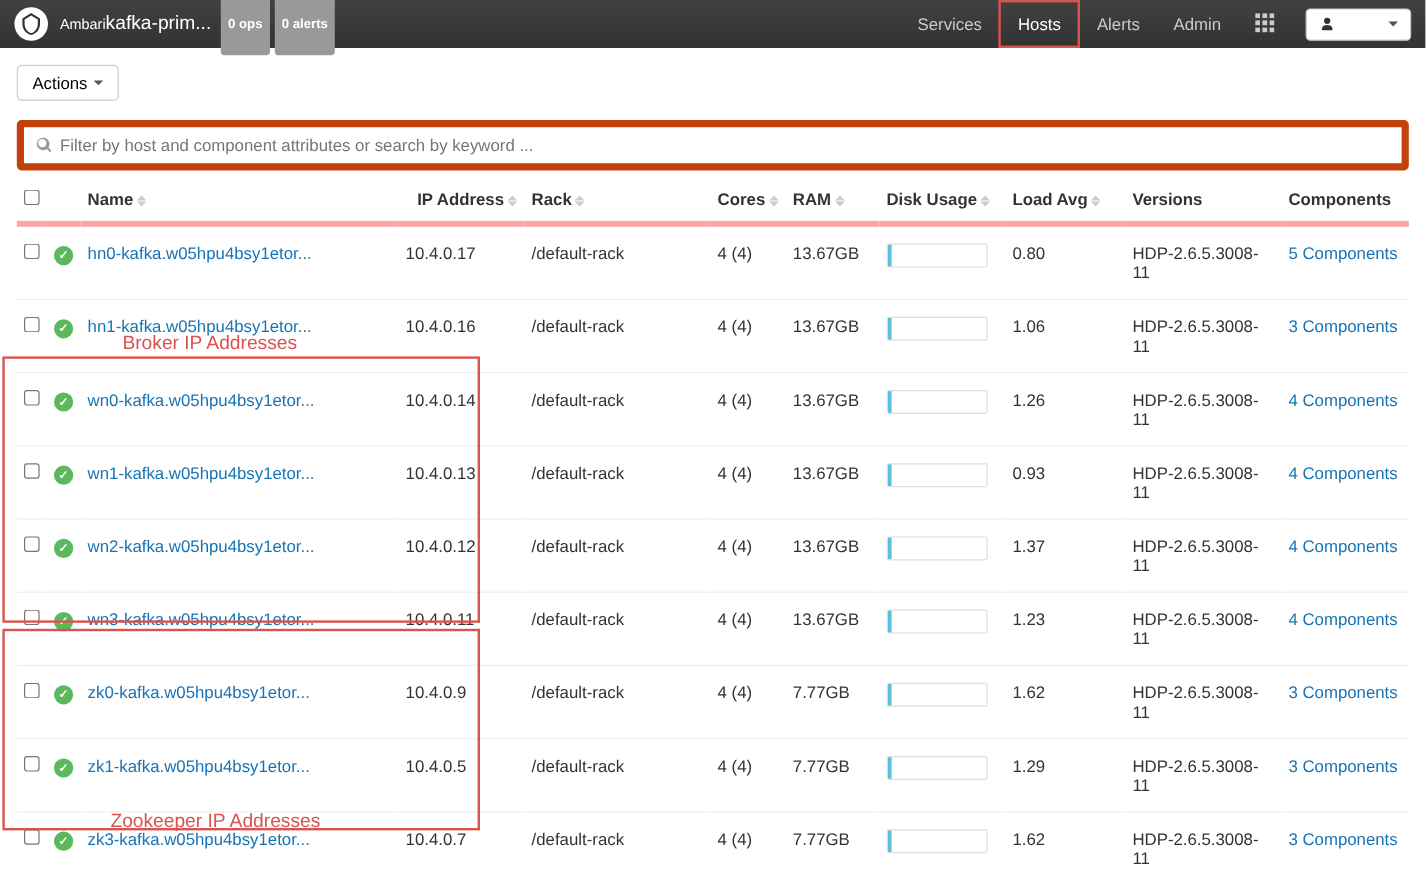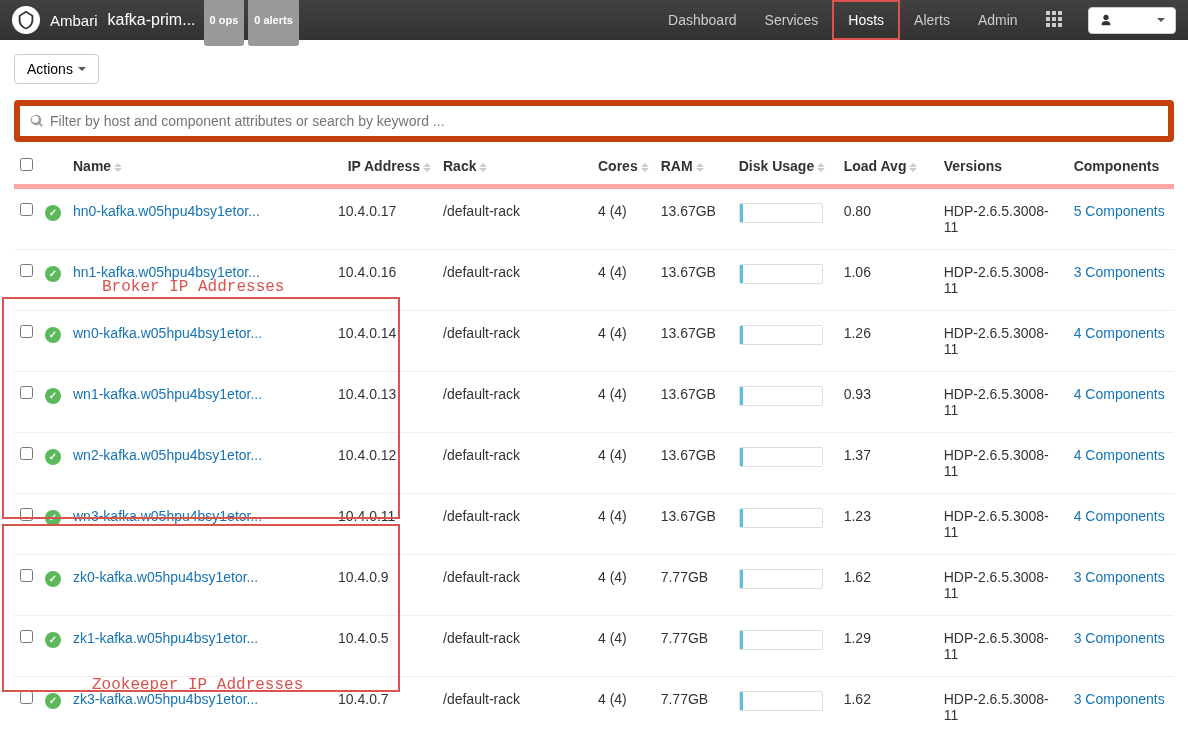--- a/index.html
+++ b/index.html
@@ -1,20 +1,20 @@
 <!DOCTYPE html>
 <html><head>
 <meta charset="utf-8">
 <style>
 * { box-sizing: border-box; margin: 0; padding: 0; }
 body { font-family: "Helvetica Neue", Helvetica, Arial, sans-serif; font-size: 14px; color: #333; background: #fff; }
 .navbar { background: linear-gradient(to bottom, #414141, #323232); height: 40px; display: flex; align-items: center; padding: 0 12px; color: #fff; }
 .logo { width: 28px; height: 28px; background: #fff; border-radius: 50%; display: flex; align-items: center; justify-content: center; margin-right: 10px; }
 .logo svg { width: 22px; height: 22px; }
-.brand { color: #fff; font-size: 15px; margin-right: 10px; }
+.brand { color: #fff; font-size: 12px; }
 .cluster { color: #fff; font-size: 16px; margin-right: 8px; }
 .badge { background: #999; color: #fff; font-size: 11px; padding: 20px 6px; border-radius: 3px; margin-right: 4px; font-weight: bold; }
 .nav-right { margin-left: auto; display: flex; align-items: center; height: 100%; }
 .nav-item { color: #ccc; padding: 0 14px; height: 100%; display: flex; align-items: center; cursor: pointer; font-size: 14px; }
 .nav-item.active { color: #fff; border: 2px solid #d9534f; box-sizing: border-box; }
 .grid-icon { padding: 0 14px; cursor: pointer; }
 .grid-icon svg { width: 16px; height: 16px; fill: #ccc; }
 .user-btn { background: #fff; border: 1px solid #ccc; border-radius: 4px; padding: 5px 10px; display: flex; align-items: center; margin-left: 12px; cursor: pointer; font-size: 13px; }
 .user-btn svg { width: 14px; height: 14px; margin-right: 4px; }
 .caret { display: inline-block; width: 0; height: 0; margin-left: 5px; border-left: 4px solid transparent; border-right: 4px solid transparent; border-top: 4px solid #555; }
@@ -33,21 +33,21 @@
 .checkbox-cell { width: 24px; }
 .status-cell { width: 22px; }
 .status-ok { width: 16px; height: 16px; background: #5cb85c; border-radius: 50%; display: inline-flex; align-items: center; justify-content: center; }
 .status-ok::after { content: "✓"; color: #fff; font-size: 10px; font-weight: bold; }
 .link { color: #1673b5; text-decoration: none; cursor: pointer; }
 .disk-bar { width: 84px; height: 20px; border: 1px solid #ddd; border-radius: 2px; position: relative; display: inline-block; }
 .disk-fill { position: absolute; left: 0; top: 0; bottom: 0; width: 3px; background: #5bc0de; }
 .footer-row { display: flex; align-items: center; justify-content: flex-end; padding: 12px 6px; gap: 12px; color: #555; font-size: 13px; }
 .footer-row select { padding: 3px 6px; border: 1px solid #ccc; border-radius: 3px; }
 .pager-arrow { width: 14px; height: 14px; cursor: pointer; }
-.annot { position: absolute; color: #d9534f; font-size: 16px; font-family: Liberation Mono, monospace; pointer-events: none; }
+.annot { position: absolute; color: #d9534f; font-size: 16px; font-family: Liberation Sans, sans-serif; pointer-events: none; }
 .annot-box { position: absolute; border: 2px solid #d9534f; pointer-events: none; }
 .col-name { width: 265px; }
 .col-ip { width: 105px; text-align: right; }
 .col-rack { width: 155px; }
 .col-cores { width: 60px; }
 .col-ram { width: 78px; }
 .col-disk { width: 105px; }
 .col-load { width: 100px; }
 .col-ver { width: 130px; }
 </style>
@@ -58,21 +58,20 @@
   <div class="logo">
     <svg viewBox="0 0 24 24">
         <path fill="#333" d="M12 2L4 7v5c0 5 3.5 9 8 10 4.5-1 8-5 8-10V7l-8-5zm0 2.2l6 3.7v4.1c0 4-2.7 7.3-6 8.4-3.3-1.1-6-4.4-6-8.4V7.9l6-3.7z"></path>
       </svg>
   </div>
   <span class="brand">Ambari</span>
   <span class="cluster">kafka-prim...</span>
   <span class="badge">0 ops</span>
   <span class="badge">0 alerts</span>
   <div class="nav-right">
-    <div class="nav-item">Dashboard</div>
     <div class="nav-item">Services</div>
     <div class="nav-item active">Hosts</div>
     <div class="nav-item">Alerts</div>
     <div class="nav-item">Admin</div>
     <div class="grid-icon">
       <svg viewBox="0 0 16 16">
           <rect x="0" y="0" width="4" height="4"></rect>
           <rect x="6" y="0" width="4" height="4"></rect>
           <rect x="12" y="0" width="4" height="4"></rect>
           <rect x="0" y="6" width="4" height="4"></rect>

